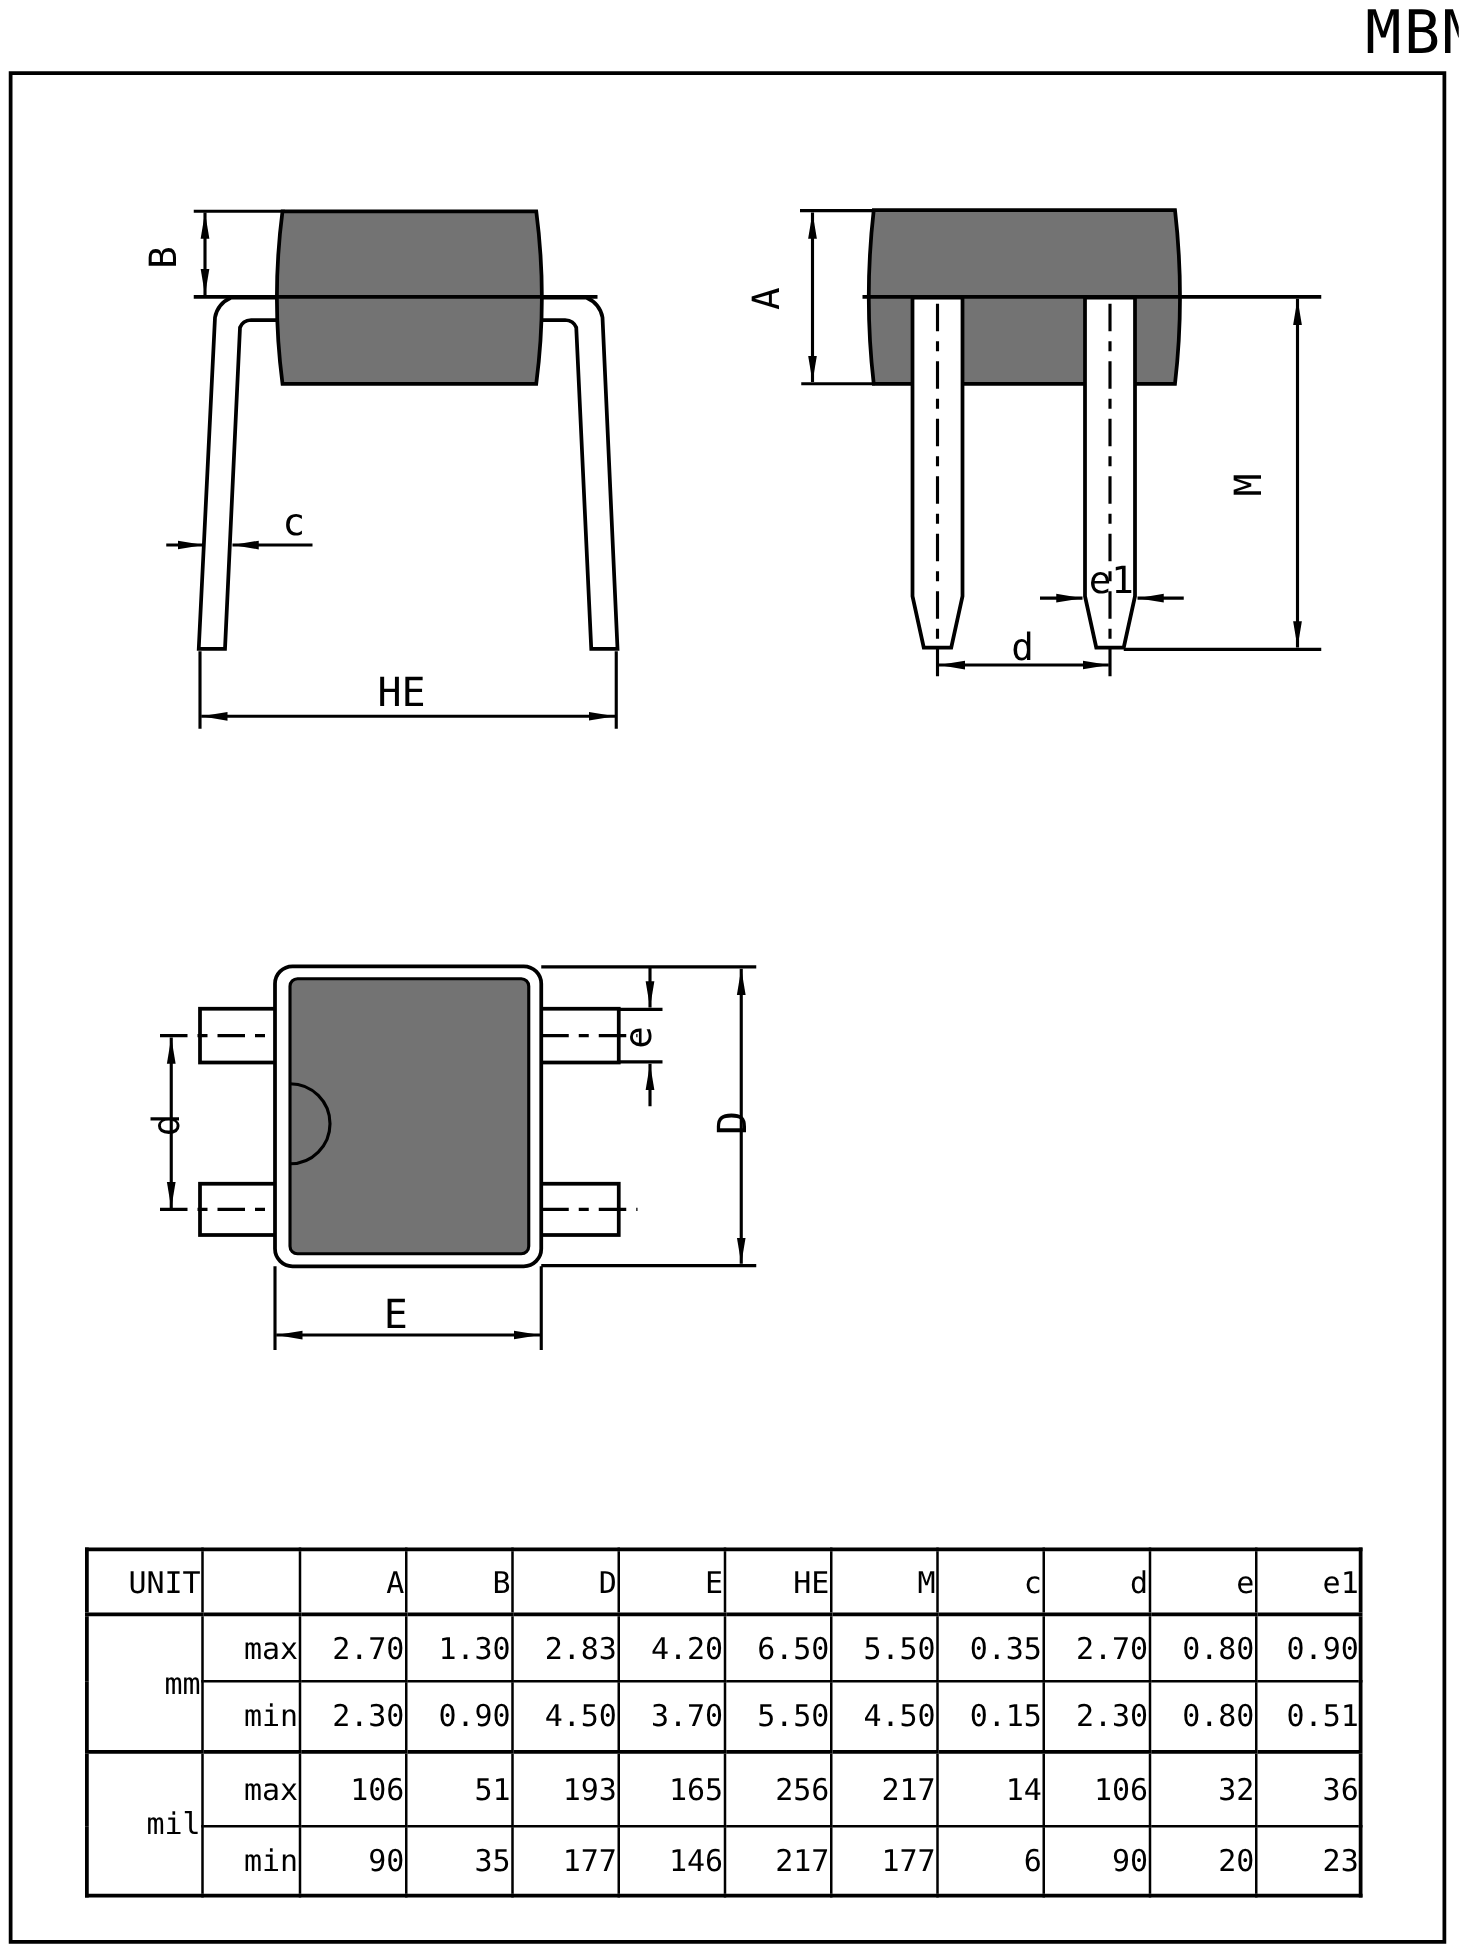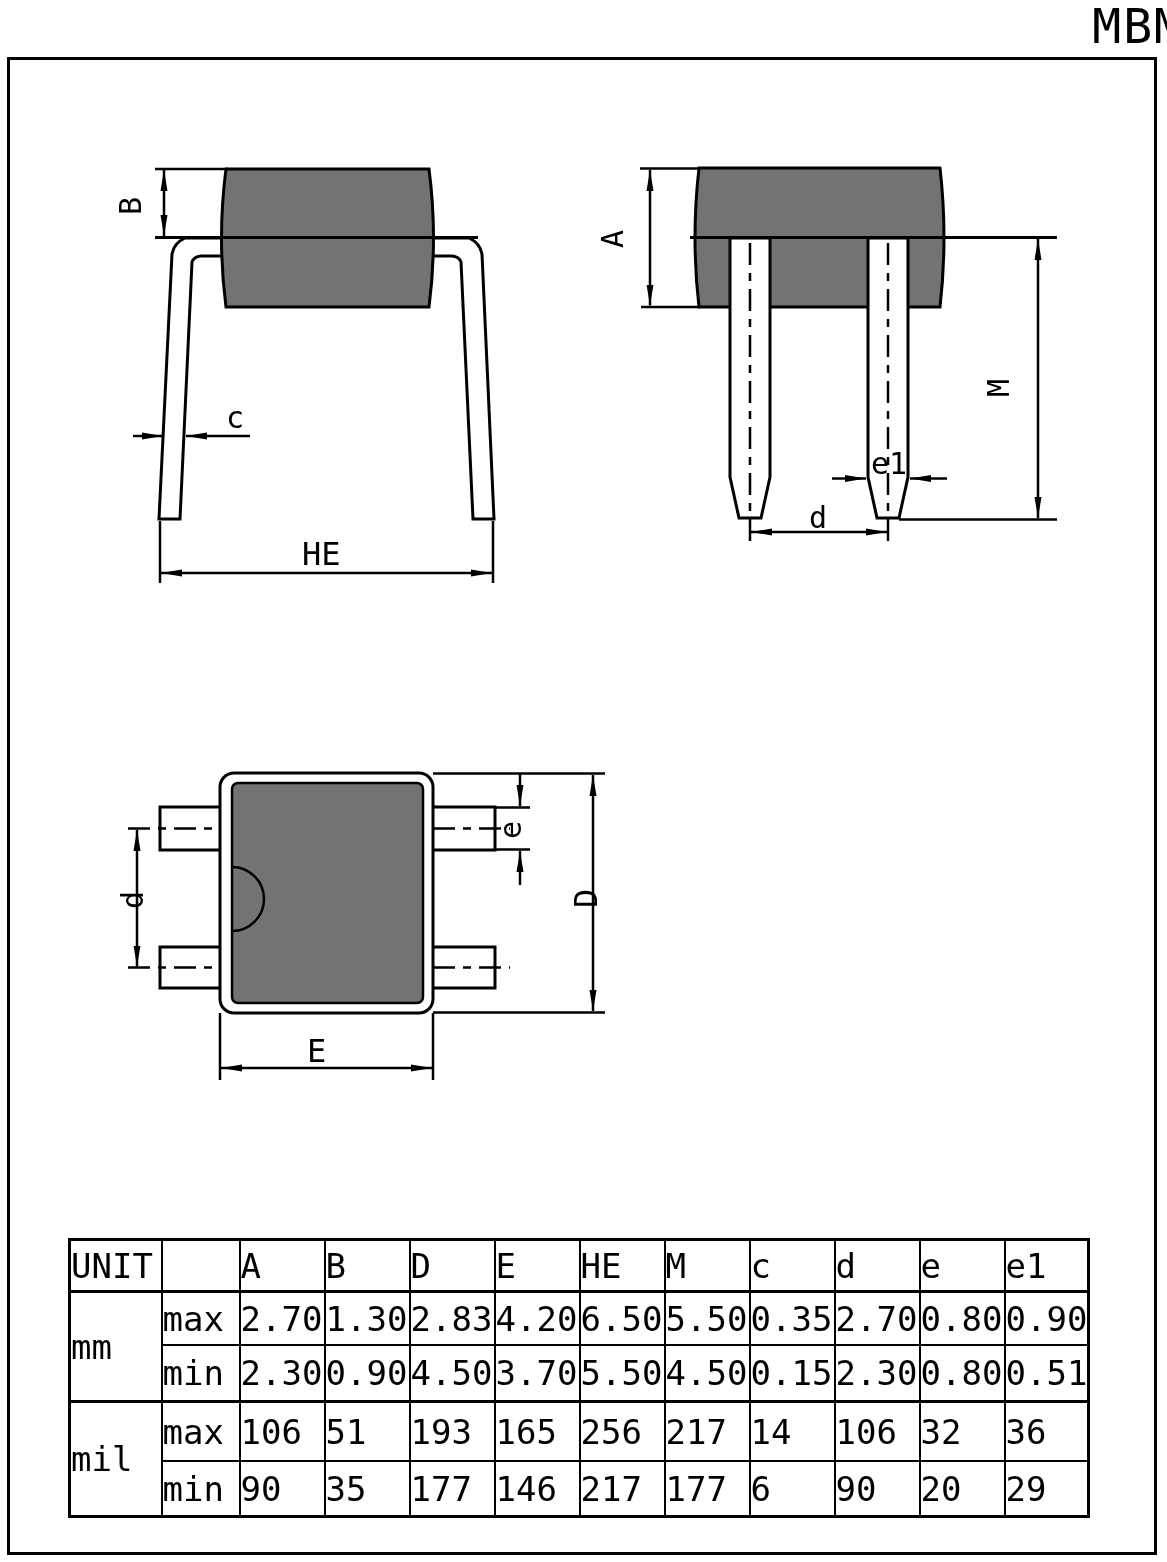--- a/index.html
+++ b/index.html
@@ -30,22 +30,22 @@
   #table-title {
     position:absolute; left:68px; top:1191px; width:1002px; text-align:right;
     font-size:32px; line-height:34px; white-space:pre;
   }
   #dim-table {
     position:absolute; left:68px; top:1238px; width:1019px;
     border-collapse:collapse; table-layout:fixed;
     border:3px solid #000;
   }
   #dim-table td {
-    border:2px solid #000; text-align:left; vertical-align:middle;
-    font-size:34px; padding:0; overflow:hidden;
+    border:2px solid #000; text-align:right; vertical-align:middle;
+    font-size:24px; padding:0; overflow:hidden;
   }
   #dim-table tr.hdr td { border-bottom:3px solid #000; height:49px; }
   #dim-table tr.r1 td { height:51px; }
   #dim-table tr.r2 td { height:54px; }
   #dim-table tr.grp td { border-top:3px solid #000; height:57px; }
   #dim-table tr.r4 td { height:53px; }
 </style>
 </head>
 <body>
 
@@ -216,18 +216,18 @@
         <td>min</td>
         <td>90</td>
         <td>35</td>
         <td>177</td>
         <td>146</td>
         <td>217</td>
         <td>177</td>
         <td>6</td>
         <td>90</td>
         <td>20</td>
-        <td>29</td>
+        <td>23</td>
       </tr>
     </tbody>
   </table>
 
 </div>
 
 </body></html>

